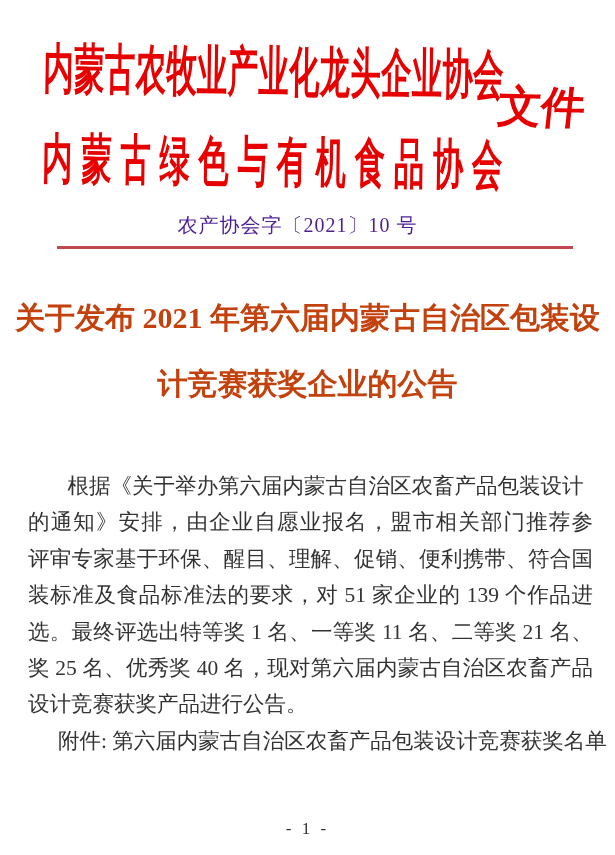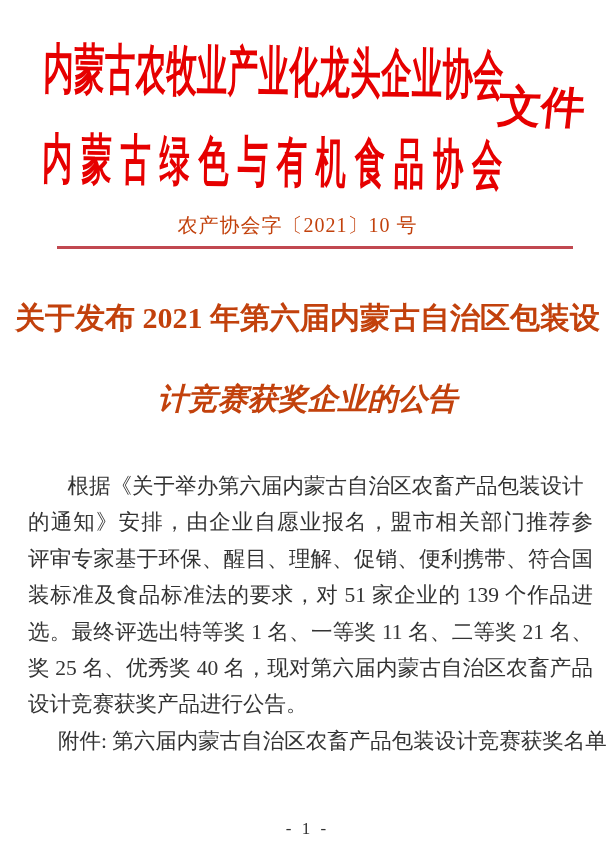--- a/index.html
+++ b/index.html
@@ -51,21 +51,21 @@
 
   
   .doc-number {
     position: absolute;
     top: 213px;
     left: 0;
     width: 595px;               
     text-align: center;
     font-size: 20px;
     line-height: 24px;
-    color: #c2410c;
+    color: #4c1d95;
     letter-spacing: 1px;
   }
   .red-divider {
     position: absolute;
     left: 57px;
     top: 246px;
     width: 516px;
     height: 3px;
     background: #c14850;
   }
@@ -75,21 +75,21 @@
     position: absolute;
     top: 301px;
     left: 0;
     width: 615px;
     text-align: center;
     font-weight: bold;
     color: #c2410c;
     font-size: 30px;
     line-height: 34px;
   }
-  .doc-title .title-line2 { margin-top: 47px; font-style: italic; }
+  .doc-title .title-line2 { margin-top: 32px; }
 
   
   .body-text {
     position: absolute;
     left: 28px;
     top: 468px;
     width: 565px;
     font-size: 21.5px;
     color: #333333;
   }

